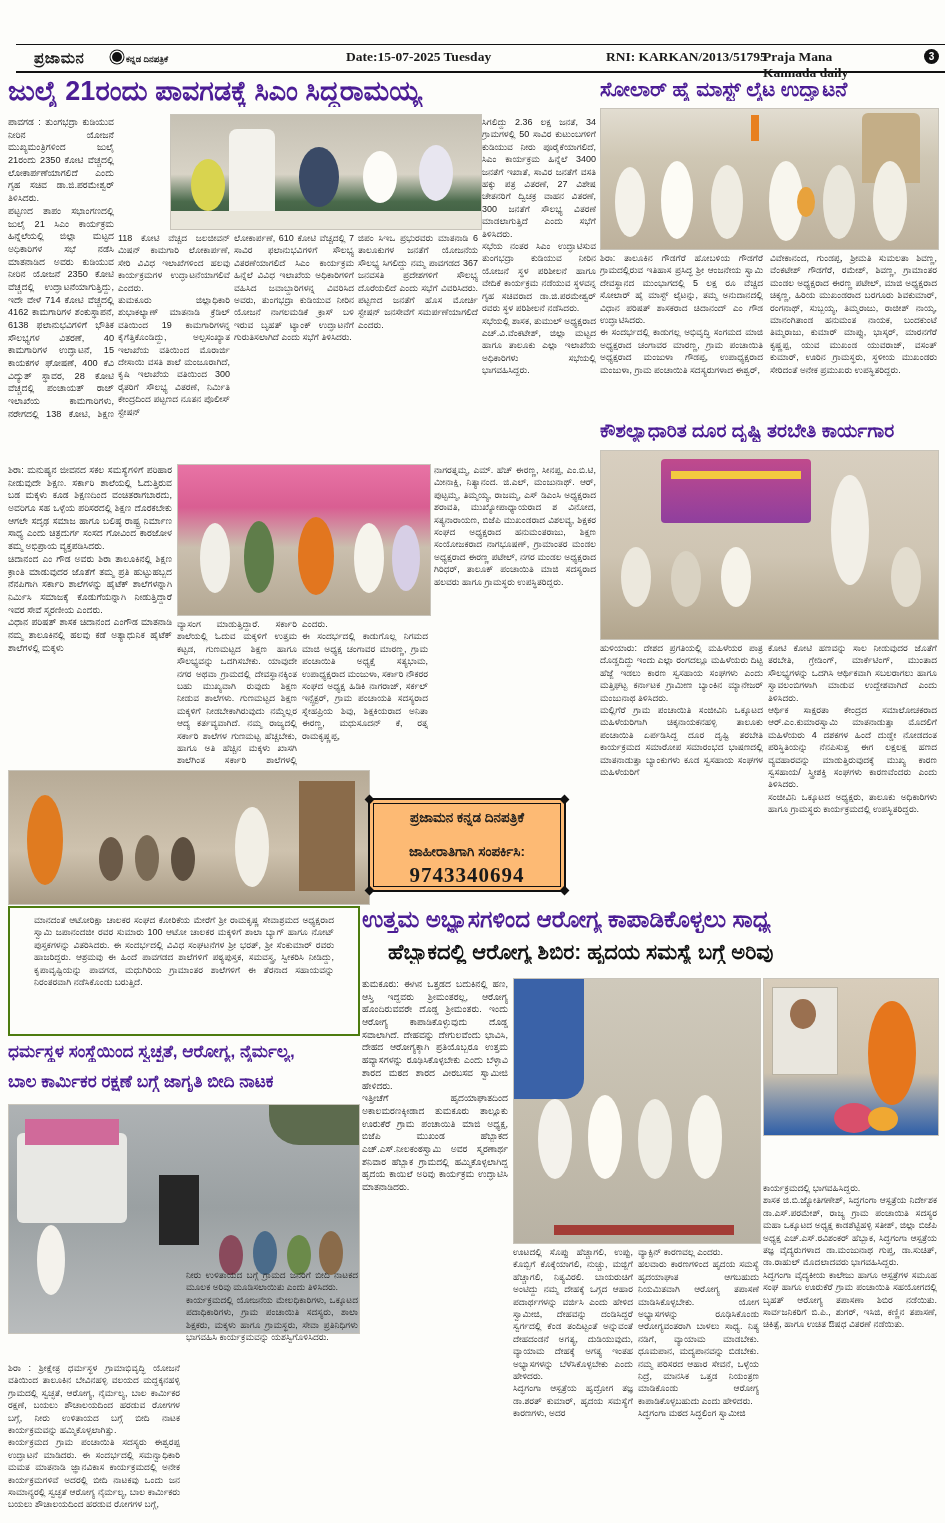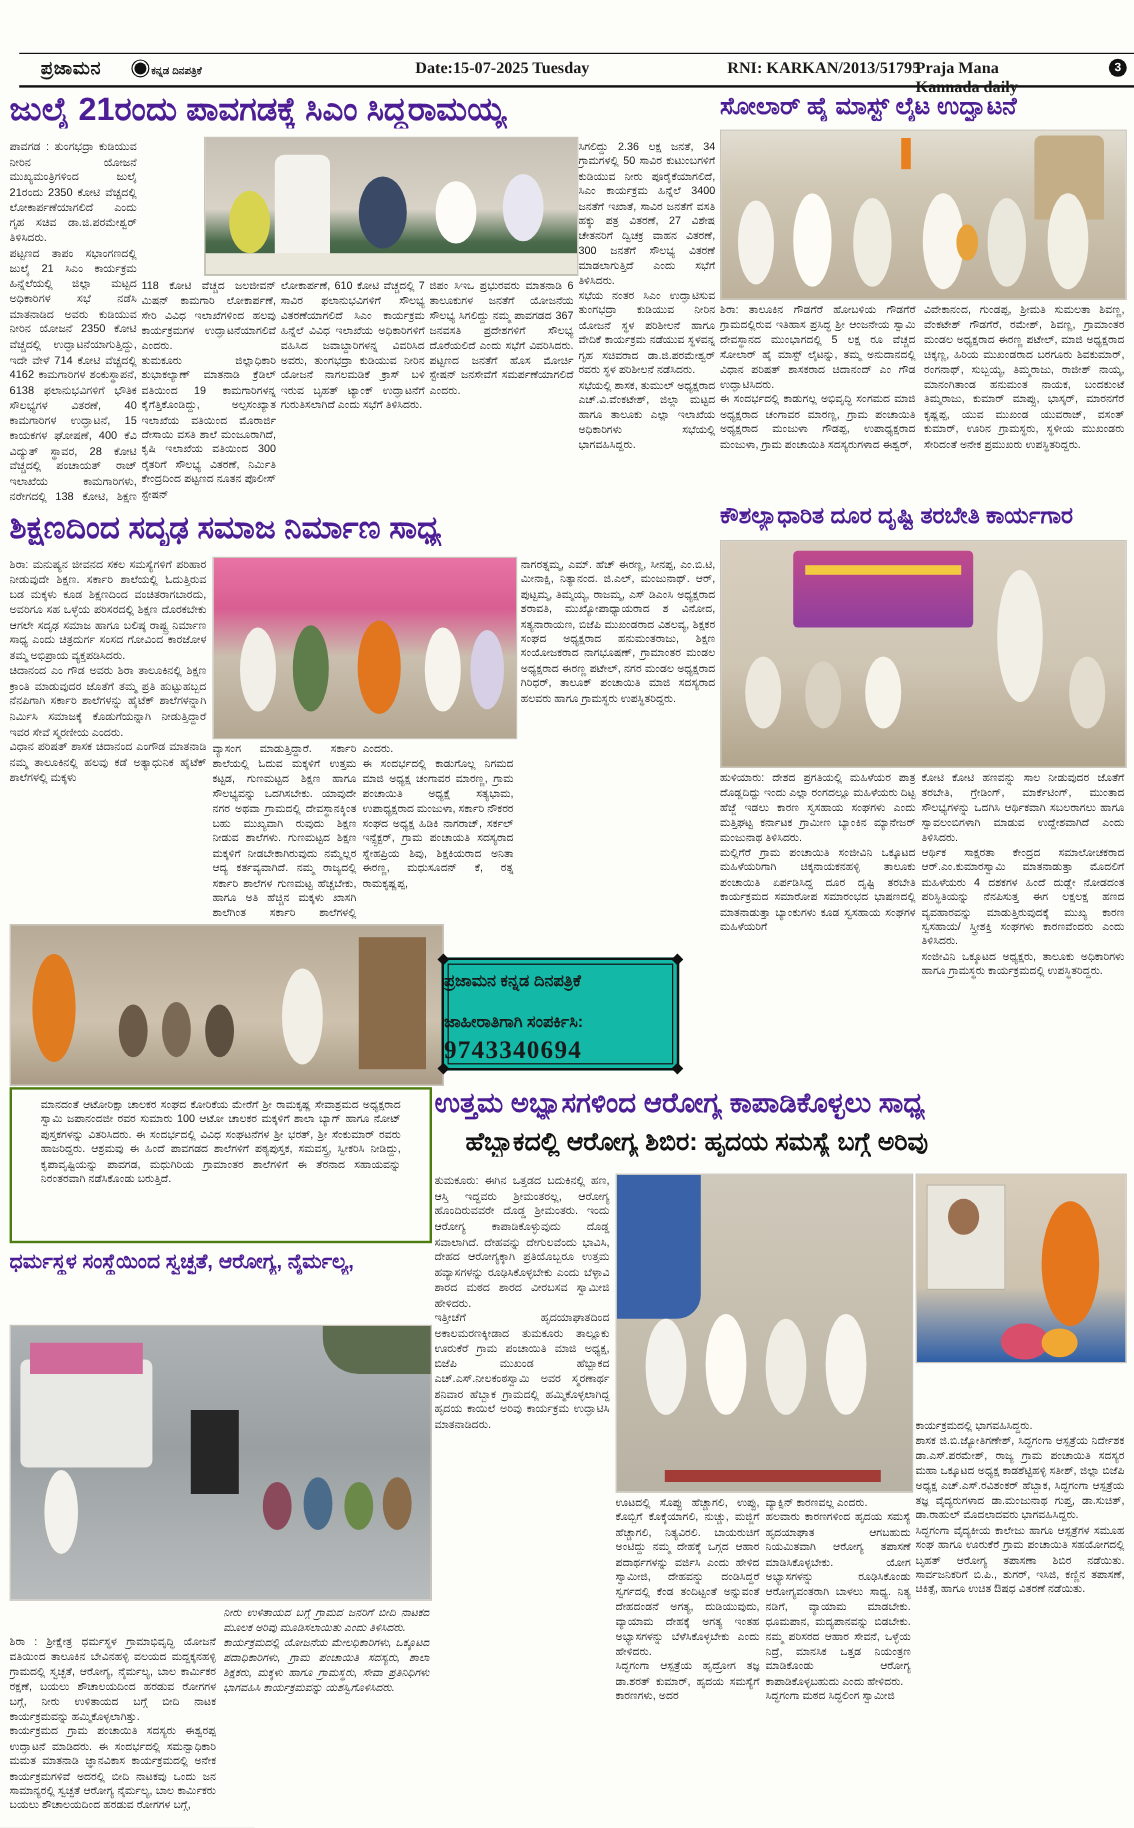--- a/index.html
+++ b/index.html
@@ -20,21 +20,21 @@
   .hl{font-weight:bold;color:#4c1d95;white-space:nowrap;overflow:hidden;}
   .hl-black{font-weight:bold;color:#111;white-space:nowrap;overflow:hidden;}
   
   .coltext{font-size:9px;line-height:1.38;text-align:justify;white-space:pre-line;overflow:hidden;color:#202020;}
   .coltext.first{font-size:9.2px;}
   
   .ph{overflow:hidden;border:1px solid #c8c4ba;}
   .b{position:absolute;border-radius:50%;}
   .r{position:absolute;}
   
-  .adbox{border:2px solid #111;outline:1px solid #111;outline-offset:-6px;background:#14b8a6;text-align:left;}
+  .adbox{border:2px solid #111;outline:1px solid #111;outline-offset:-6px;background:#fdba74;text-align:center;}
   .adbox .l1{font-size:13.5px;font-weight:bold;margin-top:10px;}
   .adbox .l2{font-size:13.5px;font-weight:bold;margin-top:18px;}
   .adbox .l3{font-family:"Liberation Serif","DejaVu Serif",serif;font-size:21px;font-weight:bold;margin-top:3px;letter-spacing:1px;}
   .corner{position:absolute;width:7px;height:7px;background:#111;transform:rotate(45deg);}
   
   .newsbox{border:2px solid #4d7c0f;padding:6px 24px;box-sizing:border-box;}
 </style>
 </head>
 <body>
 
@@ -78,21 +78,20 @@
     <div class="b" style="left:110px;top:56px;width:32px;height:74px;background:#efece2;"></div>
     <div class="b" style="left:168px;top:52px;width:34px;height:80px;background:#f8f6ee;"></div>
     <div class="b" style="left:222px;top:56px;width:32px;height:74px;background:#eae7dc;"></div>
     <div class="b" style="left:272px;top:52px;width:34px;height:80px;background:#f2efe5;"></div>
     <div class="b" style="left:196px;top:78px;width:18px;height:30px;background:#e8a23c;"></div>
   </div>
   <div class="abs coltext" style="left:600px;top:252px;width:163px;height:168px;">ಶಿರಾ: ತಾಲೂಕಿನ ಗೌಡಗೆರೆ ಹೋಬಳಿಯ ಗೌಡಗೆರೆ ಗ್ರಾಮದಲ್ಲಿರುವ ಇತಿಹಾಸ ಪ್ರಸಿದ್ಧ ಶ್ರೀ ಆಂಜನೇಯ ಸ್ವಾಮಿ ದೇವಸ್ಥಾನದ ಮುಂಭಾಗದಲ್ಲಿ 5 ಲಕ್ಷ ರೂ ವೆಚ್ಚದ ಸೋಲಾರ್ ಹೈ ಮಾಸ್ಟ್ ಲೈಟನ್ನು, ತಮ್ಮ ಅನುದಾನದಲ್ಲಿ ವಿಧಾನ ಪರಿಷತ್ ಶಾಸಕರಾದ ಚಿದಾನಂದ್ ಎಂ ಗೌಡ ಉದ್ಘಾಟಿಸಿದರು.
 ಈ ಸಂದರ್ಭದಲ್ಲಿ ಕಾಡುಗಲ್ಲ ಅಭಿವೃದ್ಧಿ ಸಂಗಮದ ಮಾಜಿ ಅಧ್ಯಕ್ಷರಾದ ಚಂಗಾವರ ಮಾರಣ್ಣ, ಗ್ರಾಮ ಪಂಚಾಯಿತಿ ಅಧ್ಯಕ್ಷರಾದ ಮಂಜುಳಾ ಗೌಡಪ್ಪ, ಉಪಾಧ್ಯಕ್ಷರಾದ ಮಂಜುಳಾ, ಗ್ರಾಮ ಪಂಚಾಯಿತಿ ಸದಸ್ಯರುಗಳಾದ ಈಶ್ವರ್,</div>
   <div class="abs coltext" style="left:770px;top:252px;width:167px;height:168px;">ವಿವೇಕಾನಂದ, ಗುಂಡಪ್ಪ, ಶ್ರೀಮತಿ ಸುಮಲತಾ ಶಿವಣ್ಣ, ವೆಂಕಟೇಶ್ ಗೌಡಗೆರೆ, ರಮೇಶ್, ಶಿವಣ್ಣ, ಗ್ರಾಮಾಂತರ ಮಂಡಲ ಅಧ್ಯಕ್ಷರಾದ ಈರಣ್ಣ ಪಟೇಲ್, ಮಾಜಿ ಅಧ್ಯಕ್ಷರಾದ ಚಿಕ್ಕಣ್ಣ, ಹಿರಿಯ ಮುಖಂಡರಾದ ಬರಗೂರು ಶಿವಕುಮಾರ್, ರಂಗನಾಥ್, ಸುಬ್ಬಯ್ಯ, ತಿಮ್ಮರಾಜು, ರಾಜೀಶ್ ನಾಯ್ಕ, ಮಾನಂಗಿತಾಂಡ ಹನುಮಂತ ನಾಯಕ, ಬಂದಕುಂಟೆ ತಿಮ್ಮರಾಜು, ಕುಮಾರ್ ಮಾಪ್ಸು, ಭಾಸ್ಕರ್, ಮಾರನಗೆರೆ ಕೃಷ್ಣಪ್ಪ, ಯುವ ಮುಖಂಡ ಯುವರಾಜ್, ವಸಂತ್ ಕುಮಾರ್, ಊರಿನ ಗ್ರಾಮಸ್ಥರು, ಸ್ಥಳೀಯ ಮುಖಂಡರು ಸೇರಿದಂತೆ ಅನೇಕ ಪ್ರಮುಖರು ಉಪಸ್ಥಿತರಿದ್ದರು.</div>
 
-  <div class="abs hl" style="left:8px;top:424px;width:588px;font-size:26px;">ಶಿಕ್ಷಣದಿಂದ ಸದೃಢ ಸಮಾಜ ನಿರ್ಮಾಣ ಸಾಧ್ಯ</div>
   <div class="abs ph" style="left:177px;top:464px;width:252px;height:150px;background:linear-gradient(180deg,#e873a5 0%,#d95e92 28%,#cabfae 55%,#b4a893 100%);">
     <div class="b" style="left:120px;top:52px;width:36px;height:78px;background:#e2761f;"></div>
     <div class="b" style="left:22px;top:58px;width:30px;height:70px;background:#f1efe8;"></div>
     <div class="b" style="left:66px;top:56px;width:30px;height:72px;background:#5f7d4a;"></div>
     <div class="b" style="left:176px;top:58px;width:30px;height:70px;background:#f6f4ec;"></div>
     <div class="b" style="left:214px;top:60px;width:28px;height:66px;background:#d7cfe6;"></div>
   </div>
   <div class="abs coltext first" style="left:8px;top:464px;width:164px;height:300px;">ಶಿರಾ: ಮನುಷ್ಯನ ಜೀವನದ ಸಕಲ ಸಮಸ್ಯೆಗಳಿಗೆ ಪರಿಹಾರ ನೀಡುವುದೇ ಶಿಕ್ಷಣ. ಸರ್ಕಾರಿ ಶಾಲೆಯಲ್ಲಿ ಓದುತ್ತಿರುವ ಬಡ ಮಕ್ಕಳು ಕೂಡ ಶಿಕ್ಷಣದಿಂದ ವಂಚಿತರಾಗಬಾರದು, ಅವರಿಗೂ ಸಹ ಒಳ್ಳೆಯ ಪರಿಸರದಲ್ಲಿ ಶಿಕ್ಷಣ ದೊರಕಬೇಕು ಆಗಲೇ ಸದೃಢ ಸಮಾಜ ಹಾಗೂ ಬಲಿಷ್ಠ ರಾಷ್ಟ್ರ ನಿರ್ಮಾಣ ಸಾಧ್ಯ ಎಂದು ಚಿತ್ರದುರ್ಗ ಸಂಸದ ಗೋವಿಂದ ಕಾರಜೋಳ ತಮ್ಮ ಅಭಿಪ್ರಾಯ ವ್ಯಕ್ತಪಡಿಸಿದರು.
 ಚಿದಾನಂದ ಎಂ ಗೌಡ ಅವರು ಶಿರಾ ತಾಲೂಕಿನಲ್ಲಿ ಶಿಕ್ಷಣ ಕ್ರಾಂತಿ ಮಾಡುವುದರ ಜೊತೆಗೆ ತಮ್ಮ ಪ್ರತಿ ಹುಟ್ಟುಹಬ್ಬದ ನೆನಪಿಗಾಗಿ ಸರ್ಕಾರಿ ಶಾಲೆಗಳನ್ನು ಹೈಟೆಕ್ ಶಾಲೆಗಳನ್ನಾಗಿ ನಿರ್ಮಿಸಿ ಸಮಾಜಕ್ಕೆ ಕೊಡುಗೆಯನ್ನಾಗಿ ನೀಡುತ್ತಿದ್ದಾರೆ ಇವರ ಸೇವೆ ಸ್ಮರಣೀಯ ಎಂದರು.
 ವಿಧಾನ ಪರಿಷತ್ ಶಾಸಕ ಚಿದಾನಂದ ಎಂಗೌಡ ಮಾತನಾಡಿ ನಮ್ಮ ತಾಲೂಕಿನಲ್ಲಿ ಹಲವು ಕಡೆ ಅತ್ಯಾಧುನಿಕ ಹೈಟೆಕ್ ಶಾಲೆಗಳಲ್ಲಿ ಮಕ್ಕಳು</div>
@@ -132,34 +131,35 @@
   <div class="abs coltext" style="left:600px;top:642px;width:163px;height:262px;">ಹುಳಿಯಾರು: ದೇಶದ ಪ್ರಗತಿಯಲ್ಲಿ ಮಹಿಳೆಯರ ಪಾತ್ರ ದೊಡ್ಡದಿದ್ದು ಇಂದು ಎಲ್ಲಾ ರಂಗದಲ್ಲೂ ಮಹಿಳೆಯರು ದಿಟ್ಟ ಹೆಜ್ಜೆ ಇಡಲು ಕಾರಣ ಸ್ವಸಹಾಯ ಸಂಘಗಳು ಎಂದು ಮತ್ತಿಘಟ್ಟ ಕರ್ನಾಟಕ ಗ್ರಾಮೀಣ ಬ್ಯಾಂಕಿನ ಮ್ಯಾನೇಜರ್ ಮಂಜುನಾಥ ತಿಳಿಸಿದರು.
 ಮಲ್ಲಿಗೆರೆ ಗ್ರಾಮ ಪಂಚಾಯಿತಿ ಸಂಜೀವಿನಿ ಒಕ್ಕೂಟದ ಮಹಿಳೆಯರಿಗಾಗಿ ಚಿಕ್ಕನಾಯಕನಹಳ್ಳಿ ತಾಲೂಕು ಪಂಚಾಯಿತಿ ಏರ್ಪಡಿಸಿದ್ದ ದೂರ ದೃಷ್ಟಿ ತರಬೇತಿ ಕಾರ್ಯಕ್ರಮದ ಸಮಾರೋಪ ಸಮಾರಂಭದ ಭಾಷಣದಲ್ಲಿ ಮಾತನಾಡುತ್ತಾ ಬ್ಯಾಂಕುಗಳು ಕೂಡ ಸ್ವಸಹಾಯ ಸಂಘಗಳ ಮಹಿಳೆಯರಿಗೆ</div>
   <div class="abs coltext" style="left:768px;top:642px;width:169px;height:262px;">ಕೋಟಿ ಕೋಟಿ ಹಣವನ್ನು ಸಾಲ ನೀಡುವುದರ ಜೊತೆಗೆ ತರಬೇತಿ, ಗ್ರೇಡಿಂಗ್, ಮಾರ್ಕೆಟಿಂಗ್, ಮುಂತಾದ ಸೌಲಭ್ಯಗಳನ್ನು ಒದಗಿಸಿ ಆರ್ಥಿಕವಾಗಿ ಸಬಲರಾಗಲು ಹಾಗೂ ಸ್ವಾವಲಂಬಿಗಳಾಗಿ ಮಾಡುವ ಉದ್ದೇಶವಾಗಿದೆ ಎಂದು ತಿಳಿಸಿದರು.
 ಆರ್ಥಿಕ ಸಾಕ್ಷರತಾ ಕೇಂದ್ರದ ಸಮಾಲೋಚಕರಾದ ಆರ್.ಎಂ.ಕುಮಾರಸ್ವಾಮಿ ಮಾತನಾಡುತ್ತಾ ಮೊದಲಿಗೆ ಮಹಿಳೆಯರು 4 ದಶಕಗಳ ಹಿಂದೆ ದುಡ್ಡೇ ನೋಡದಂತ ಪರಿಸ್ಥಿತಿಯನ್ನು ನೆನಪಿಸುತ್ತ ಈಗ ಲಕ್ಷಲಕ್ಷ ಹಣದ ವ್ಯವಹಾರವನ್ನು ಮಾಡುತ್ತಿರುವುದಕ್ಕೆ ಮುಖ್ಯ ಕಾರಣ ಸ್ವಸಹಾಯ/ ಸ್ತ್ರೀಶಕ್ತಿ ಸಂಘಗಳು ಕಾರಣವೆಂದರು ಎಂದು ತಿಳಿಸಿದರು.
 ಸಂಜೀವಿನಿ ಒಕ್ಕೂಟದ ಅಧ್ಯಕ್ಷರು, ತಾಲೂಕು ಅಧಿಕಾರಿಗಳು ಹಾಗೂ ಗ್ರಾಮಸ್ಥರು ಕಾರ್ಯಕ್ರಮದಲ್ಲಿ ಉಪಸ್ಥಿತರಿದ್ದರು.</div>
 
   <div class="abs newsbox coltext" style="left:8px;top:906px;width:352px;height:130px;">ಮಾನದಂತೆ ಆಟೋರಿಕ್ಷಾ ಚಾಲಕರ ಸಂಘದ ಕೋರಿಕೆಯ ಮೇರೆಗೆ ಶ್ರೀ ರಾಮಕೃಷ್ಣ ಸೇವಾಶ್ರಮದ ಅಧ್ಯಕ್ಷರಾದ ಸ್ವಾಮಿ ಜಪಾನಂದಜೀ ರವರ ಸುಮಾರು 100 ಆಟೋ ಚಾಲಕರ ಮಕ್ಕಳಿಗೆ ಶಾಲಾ ಬ್ಯಾಗ್ ಹಾಗೂ ನೋಟ್ ಪುಸ್ತಕಗಳನ್ನು ವಿತರಿಸಿದರು. ಈ ಸಂದರ್ಭದಲ್ಲಿ ವಿವಿಧ ಸಂಘಟನೆಗಳ ಶ್ರೀ ಭರತ್, ಶ್ರೀ ಸೆಂಕುಮಾರ್ ರವರು ಹಾಜರಿದ್ದರು. ಆಶ್ರಮವು ಈ ಹಿಂದೆ ಪಾವಗಡದ ಶಾಲೆಗಳಿಗೆ ಪಠ್ಯಪುಸ್ತಕ, ಸಮವಸ್ತ್ರ, ಸ್ವೀಕರಿಸಿ ನೀಡಿದ್ದು, ಕೃಪಾವೃಷ್ಟಿಯನ್ನು ಪಾವಗಡ, ಮಧುಗಿರಿಯ ಗ್ರಾಮಾಂತರ ಶಾಲೆಗಳಿಗೆ ಈ ತೆರನಾದ ಸಹಾಯವನ್ನು ನಿರಂತರವಾಗಿ ನಡೆಸಿಕೊಂಡು ಬರುತ್ತಿದೆ.</div>
 
   <div class="abs hl" style="left:8px;top:1042px;width:350px;font-size:17px;"></div>
   <div class="abs hl" style="left:8px;top:1042px;width:350px;font-size:17px;">ಧರ್ಮಸ್ಥಳ ಸಂಸ್ಥೆಯಿಂದ ಸ್ವಚ್ಛತೆ, ಆರೋಗ್ಯ, ನೈರ್ಮಲ್ಯ,</div>
+  <div class="abs hl" style="left:8px;top:1072px;width:350px;font-size:17px;">ಬಾಲ ಕಾರ್ಮಿಕರ ರಕ್ಷಣೆ ಬಗ್ಗೆ ಜಾಗೃತಿ ಬೀದಿ ನಾಟಕ</div>
   <div class="abs ph" style="left:8px;top:1104px;width:350px;height:228px;background:linear-gradient(180deg,#aeb2b4 0%,#9aa0a2 45%,#b9bcbd 100%);">
     <div class="r" style="left:8px;top:28px;width:110px;height:90px;background:#e8e8e4;border-radius:6px;"></div>
     <div class="r" style="left:16px;top:14px;width:94px;height:26px;background:#d06a9a;"></div>
     <div class="r" style="left:150px;top:70px;width:40px;height:70px;background:#262626;"></div>
     <div class="b" style="left:28px;top:120px;width:28px;height:70px;background:#f4f2ec;"></div>
     <div class="b" style="left:210px;top:130px;width:24px;height:40px;background:#8a4a5c;"></div>
     <div class="b" style="left:244px;top:126px;width:24px;height:44px;background:#4a6b8a;"></div>
     <div class="b" style="left:278px;top:130px;width:24px;height:40px;background:#6b8a4a;"></div>
     <div class="b" style="left:310px;top:126px;width:24px;height:44px;background:#8a6b4a;"></div>
     <div class="r" style="right:0;top:0;width:90px;height:40px;background:#5d6b4e;border-radius:0 0 0 30px;"></div>
   </div>
   <div class="abs coltext" style="left:8px;top:1362px;width:172px;height:178px;">ಶಿರಾ : ಶ್ರೀಕ್ಷೇತ್ರ ಧರ್ಮಸ್ಥಳ ಗ್ರಾಮಾಭಿವೃದ್ಧಿ ಯೋಜನೆ ವತಿಯಿಂದ ತಾಲೂಕಿನ ಬೇವಿನಹಳ್ಳಿ ವಲಯದ ಮದ್ದಕ್ಕನಹಳ್ಳಿ ಗ್ರಾಮದಲ್ಲಿ ಸ್ವಚ್ಛತೆ, ಆರೋಗ್ಯ, ನೈರ್ಮಲ್ಯ, ಬಾಲ ಕಾರ್ಮಿಕರ ರಕ್ಷಣೆ, ಬಯಲು ಶೌಚಾಲಯದಿಂದ ಹರಡುವ ರೋಗಗಳ ಬಗ್ಗೆ, ನೀರು ಉಳಿತಾಯದ ಬಗ್ಗೆ ಬೀದಿ ನಾಟಕ ಕಾರ್ಯಕ್ರಮವನ್ನು ಹಮ್ಮಿಕೊಳ್ಳಲಾಗಿತ್ತು.
 ಕಾರ್ಯಕ್ರಮದ ಗ್ರಾಮ ಪಂಚಾಯಿತಿ ಸದಸ್ಯರು ಈಶ್ವರಪ್ಪ ಉದ್ಘಾಟನೆ ಮಾಡಿದರು. ಈ ಸಂದರ್ಭದಲ್ಲಿ ಸಮನ್ವಾಧಿಕಾರಿ ಮಮತ ಮಾತನಾಡಿ ಜ್ಞಾನವಿಕಾಸ ಕಾರ್ಯಕ್ರಮದಲ್ಲಿ ಅನೇಕ ಕಾರ್ಯಕ್ರಮಗಳಿವೆ ಅದರಲ್ಲಿ ಬೀದಿ ನಾಟಕವು ಒಂದು ಜನ ಸಾಮಾನ್ಯರಲ್ಲಿ ಸ್ವಚ್ಛತೆ ಆರೋಗ್ಯ ನೈರ್ಮಲ್ಯ, ಬಾಲ ಕಾರ್ಮಿಕರು ಬಯಲು ಶೌಚಾಲಯದಿಂದ ಹರಡುವ ರೋಗಗಳ ಬಗ್ಗೆ,</div>
-  <div class="abs coltext" style="left:186px;top:1338px;width:172px;height:178px;font-style:italic;">ನೀರು ಉಳಿತಾಯದ ಬಗ್ಗೆ ಗ್ರಾಮದ ಜನರಿಗೆ ಬೀದಿ ನಾಟಕದ ಮೂಲಕ ಅರಿವು ಮೂಡಿಸಲಾಯಿತು ಎಂದು ತಿಳಿಸಿದರು.
+  <div class="abs coltext" style="left:186px;top:1269px;width:172px;height:178px;">ನೀರು ಉಳಿತಾಯದ ಬಗ್ಗೆ ಗ್ರಾಮದ ಜನರಿಗೆ ಬೀದಿ ನಾಟಕದ ಮೂಲಕ ಅರಿವು ಮೂಡಿಸಲಾಯಿತು ಎಂದು ತಿಳಿಸಿದರು.
 ಕಾರ್ಯಕ್ರಮದಲ್ಲಿ ಯೋಜನೆಯ ಮೇಲಧಿಕಾರಿಗಳು, ಒಕ್ಕೂಟದ ಪದಾಧಿಕಾರಿಗಳು, ಗ್ರಾಮ ಪಂಚಾಯಿತಿ ಸದಸ್ಯರು, ಶಾಲಾ ಶಿಕ್ಷಕರು, ಮಕ್ಕಳು ಹಾಗೂ ಗ್ರಾಮಸ್ಥರು, ಸೇವಾ ಪ್ರತಿನಿಧಿಗಳು ಭಾಗವಹಿಸಿ ಕಾರ್ಯಕ್ರಮವನ್ನು ಯಶಸ್ವಿಗೊಳಿಸಿದರು.</div>
 
   <div class="abs hl" style="left:362px;top:906px;width:575px;font-size:23px;">ಉತ್ತಮ ಅಭ್ಯಾಸಗಳಿಂದ ಆರೋಗ್ಯ ಕಾಪಾಡಿಕೊಳ್ಳಲು ಸಾಧ್ಯ</div>
   <div class="abs hl-black" style="left:388px;top:940px;width:549px;font-size:21px;">ಹೆಬ್ಬಾಕದಲ್ಲಿ ಆರೋಗ್ಯ ಶಿಬಿರ: ಹೃದಯ ಸಮಸ್ಯೆ ಬಗ್ಗೆ ಅರಿವು</div>
   <div class="abs coltext first" style="left:362px;top:978px;width:146px;height:540px;">ತುಮಕೂರು: ಈಗಿನ ಒತ್ತಡದ ಬದುಕಿನಲ್ಲಿ ಹಣ, ಆಸ್ತಿ ಇದ್ದವರು ಶ್ರೀಮಂತರಲ್ಲ, ಆರೋಗ್ಯ ಹೊಂದಿರುವವರೇ ದೊಡ್ಡ ಶ್ರೀಮಂತರು. ಇಂದು ಆರೋಗ್ಯ ಕಾಪಾಡಿಕೊಳ್ಳುವುದು ದೊಡ್ಡ ಸವಾಲಾಗಿದೆ. ದೇಹವನ್ನು ದೇಗುಲವೆಂದು ಭಾವಿಸಿ, ದೇಹದ ಆರೋಗ್ಯಕ್ಕಾಗಿ ಪ್ರತಿಯೊಬ್ಬರೂ ಉತ್ತಮ ಹವ್ಯಾಸಗಳನ್ನು ರೂಢಿಸಿಕೊಳ್ಳಬೇಕು ಎಂದು ಬೆಳ್ಳಾವಿ ಶಾರದ ಮಠದ ಶಾರದ ವೀರಬಸವ ಸ್ವಾಮೀಜಿ ಹೇಳಿದರು.
 ಇತ್ತೀಚೆಗೆ ಹೃದಯಾಘಾತದಿಂದ ಅಕಾಲಮರಣಕ್ಕೀಡಾದ ತುಮಕೂರು ತಾಲ್ಲೂಕು ಊರುಕೆರೆ ಗ್ರಾಮ ಪಂಚಾಯಿತಿ ಮಾಜಿ ಅಧ್ಯಕ್ಷ, ಬಿಜೆಪಿ ಮುಖಂಡ ಹೆಬ್ಬಾಕದ ಎಚ್.ಎಸ್.ನೀಲಕಂಠಸ್ವಾಮಿ ಅವರ ಸ್ಮರಣಾರ್ಥ ಶನಿವಾರ ಹೆಬ್ಬಾಕ ಗ್ರಾಮದಲ್ಲಿ ಹಮ್ಮಿಕೊಳ್ಳಲಾಗಿದ್ದ ಹೃದಯ ಕಾಯಿಲೆ ಅರಿವು ಕಾರ್ಯಕ್ರಮ ಉದ್ಘಾಟಿಸಿ ಮಾತನಾಡಿದರು.</div>
   <div class="abs ph" style="left:513px;top:978px;width:246px;height:264px;background:linear-gradient(180deg,#cfc9bb 0%,#c4bdad 55%,#b8b2a4 100%);">
     <div class="r" style="left:0;top:0;width:70px;height:120px;background:#3a62a8;border-radius:0 0 20px 0;"></div>
     <div class="b" style="left:24px;top:120px;width:34px;height:80px;background:#f4f2ec;"></div>
     <div class="b" style="left:74px;top:116px;width:34px;height:84px;background:#fdfbf4;"></div>

